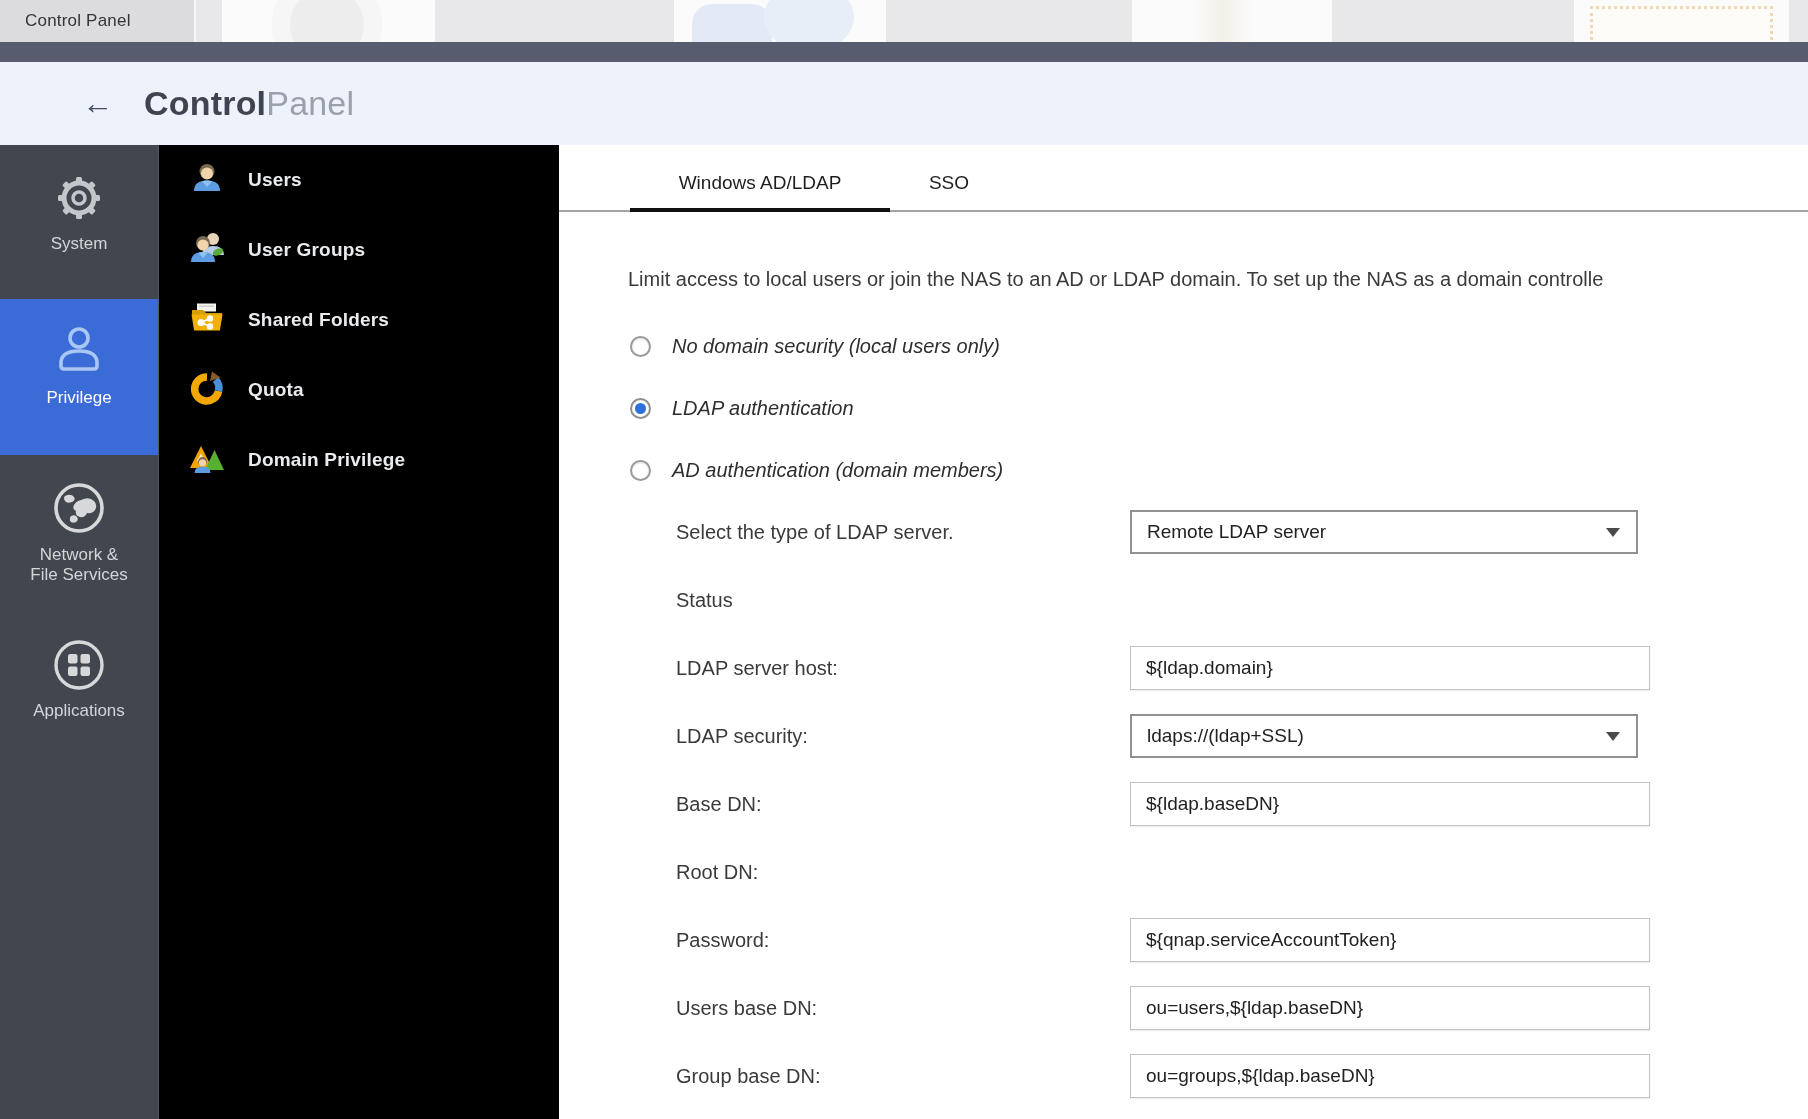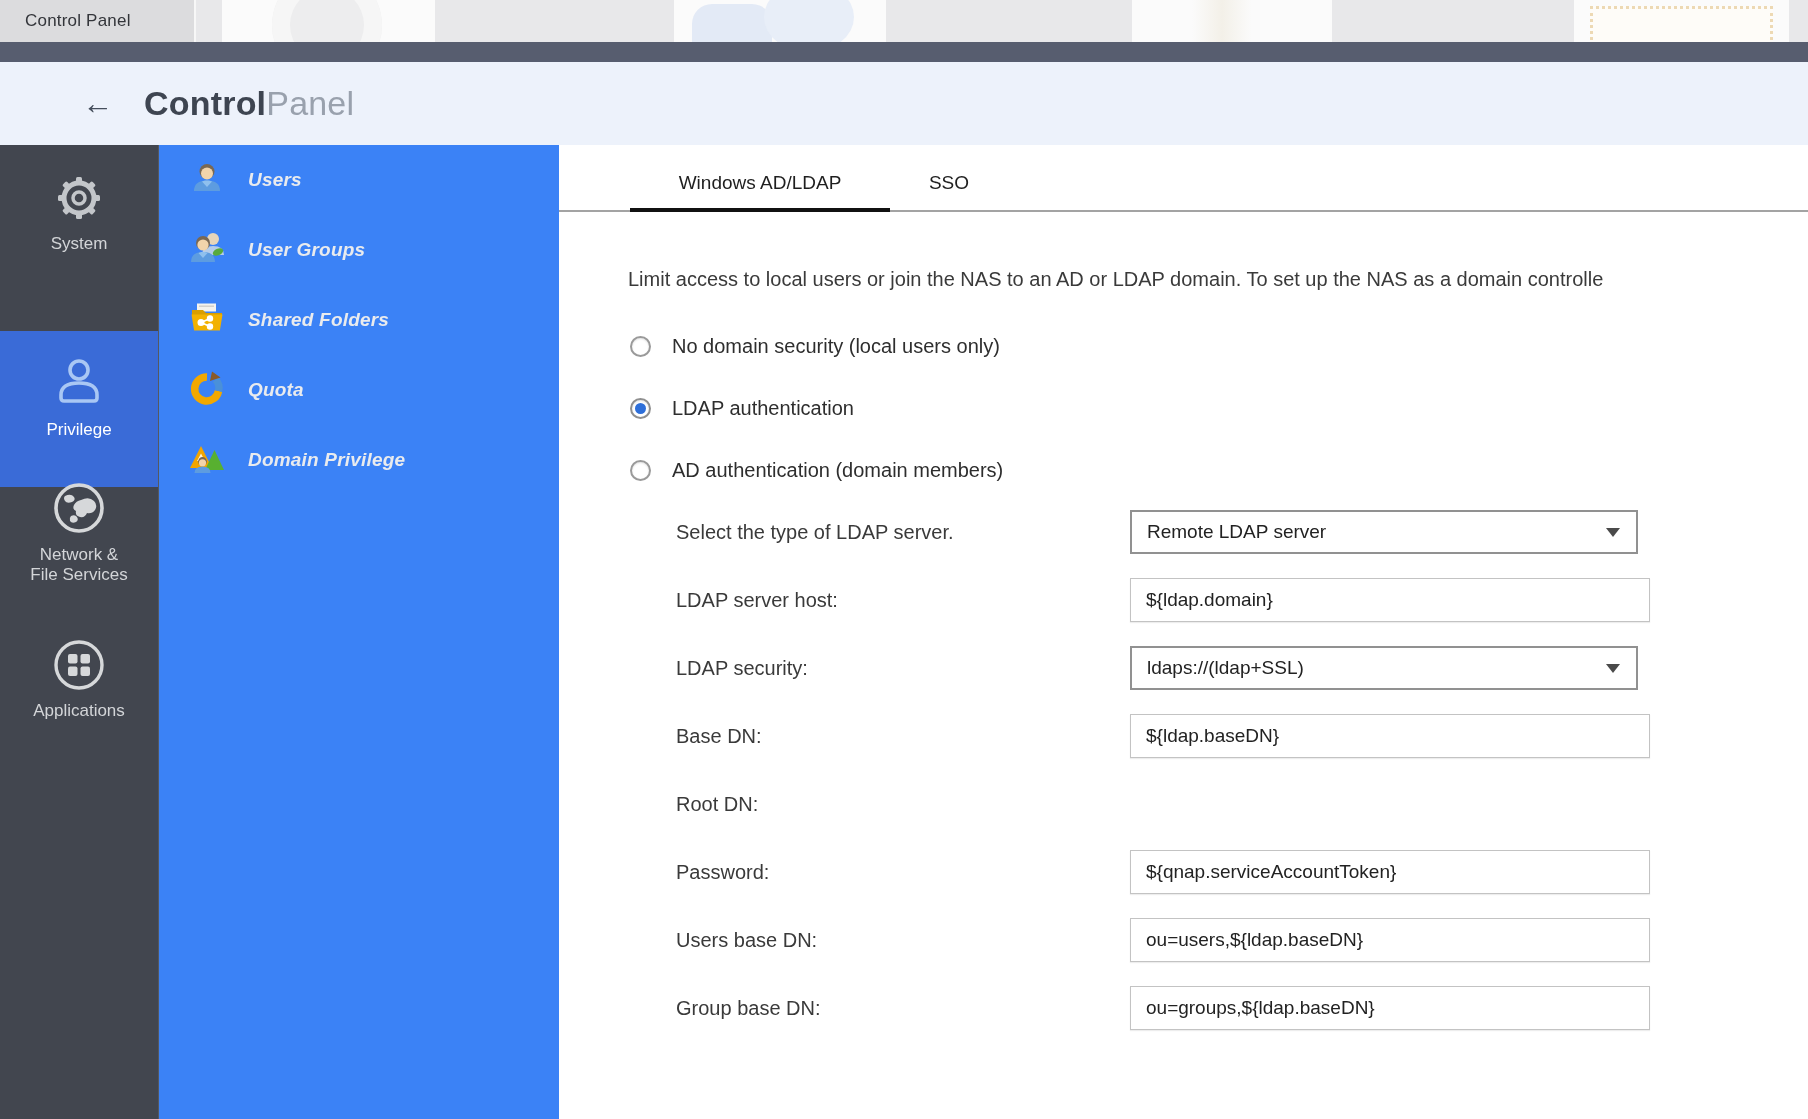--- a/index.html
+++ b/index.html
@@ -42,48 +42,48 @@
   
   .bodyrow { display:flex; height:974px; }
 
   
   .col1 { position:relative; width:159px; background:#42464f; border-right:1px solid #545861; flex:none; }
   .nav1 { position:absolute; left:0; width:100%; display:flex; flex-direction:column; align-items:center;
     color:#d3d5d8; cursor:pointer; text-align:center; }
   .nav1 .lbl { font-size:17px; margin-top:9px; line-height:20px; }
   .nav1.active { background:#3a6bd7; color:#ffffff; }
   .n-system { top:20px; padding-top:6px; height:120px; }
-  .n-priv { top:154px; height:156px; padding-top:22px;margin-top:32px; }
+  .n-priv { top:154px; height:156px; padding-top:22px; }
   .n-net { top:330px; height:130px; padding-top:5px; }
   .n-app { top:488px; height:110px; padding-top:5px; }
   .nav1 svg { display:block; }
 
   
-  .col2 { position:relative; width:400px; background:#3b82f6; flex:none;font-style:italic; }
+  .col2 { position:relative; width:400px; background:#000000; flex:none; }
   .nav2 { height:70px; display:flex; align-items:center; padding-left:28px; cursor:pointer; }
   .nav2 .txt { margin-left:21px; font-size:19px; font-weight:600; color:#e9ebee; letter-spacing:.2px; }
   .nav2.selected { background:#5a5f6a;
     background-image:radial-gradient(rgba(0,0,0,.16) 1px, transparent 1.3px);
     background-size:5px 5px; }
   .nav2 svg { flex:none; }
 
   
   .content { flex:1; background:#fff; position:relative; overflow:hidden; }
   .tabbar { height:67px; border-bottom:2px solid #a3a3a3; display:flex; padding-left:71px; }
   .tab { height:100%; display:flex; align-items:flex-end; justify-content:center;
     padding-bottom:16px; font-size:19px; color:#1f1f1f; cursor:pointer; position:relative; }
   .tab.t1 { width:260px; }
   .tab.t2 { width:118px; }
   .tab.active::after { content:""; position:absolute; left:0; bottom:-2px; width:100%; height:4px; background:#111; }
 
   .desc { margin-top:55px; padding-left:69px; font-size:20px; line-height:24px; color:#3a3a3a;
     white-space:nowrap; overflow:hidden; }
 
   .radio-group { margin-top:24px; }
-  .radio-item { height:62px; display:flex; align-items:center; padding-left:71px; cursor:pointer; }
+  .radio-item { height:62px; display:flex; align-items:center; padding-left:71px; cursor:pointer;font-style:italic; }
   .radio-dot { width:21px; height:21px; border-radius:50%; background:#fff; border:2px solid #9a9a9a;
     box-shadow:inset 0 1px 2px rgba(0,0,0,.12); position:relative; flex:none; }
   .radio-item.checked .radio-dot { border-color:#8f8f8f; }
   .radio-item.checked .radio-dot::after { content:""; position:absolute; left:3px; top:3px;
     width:11px; height:11px; border-radius:50%; background:#2e6fd9; }
   .radio-item .rlbl { margin-left:21px; font-size:20px; color:#2e2e2e; }
 
   .form { margin-top:-3px; }
   .frow { height:68px; display:flex; align-items:center; padding-left:117px; }
   .flabel { width:454px; font-size:20px; color:#3a3a3a; flex:none; }
@@ -290,20 +290,23 @@
       <div class="form">
 
         <div class="frow">
           <span class="flabel">Select the type of LDAP server.</span>
           <div class="dropdown">
             <span>Remote LDAP server</span>
             <span class="arrow"></span>
           </div>
         </div>
 
+        <div class="frow">
+          <span class="flabel">Status</span>
+        </div>
 
         <div class="frow">
           <span class="flabel">LDAP server host:</span>
           <input class="tinput" type="text" value="${ldap.domain}" style="">
         </div>
 
         <div class="frow">
           <span class="flabel">LDAP security:</span>
           <div class="dropdown">
             <span>ldaps://(ldap+SSL)</span>

